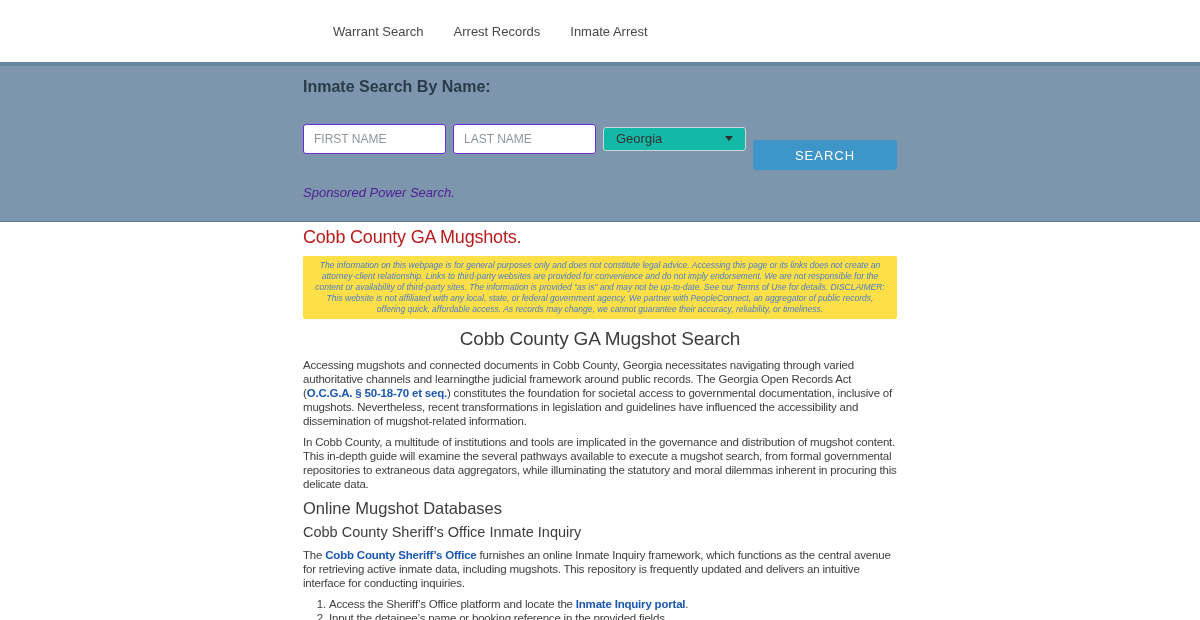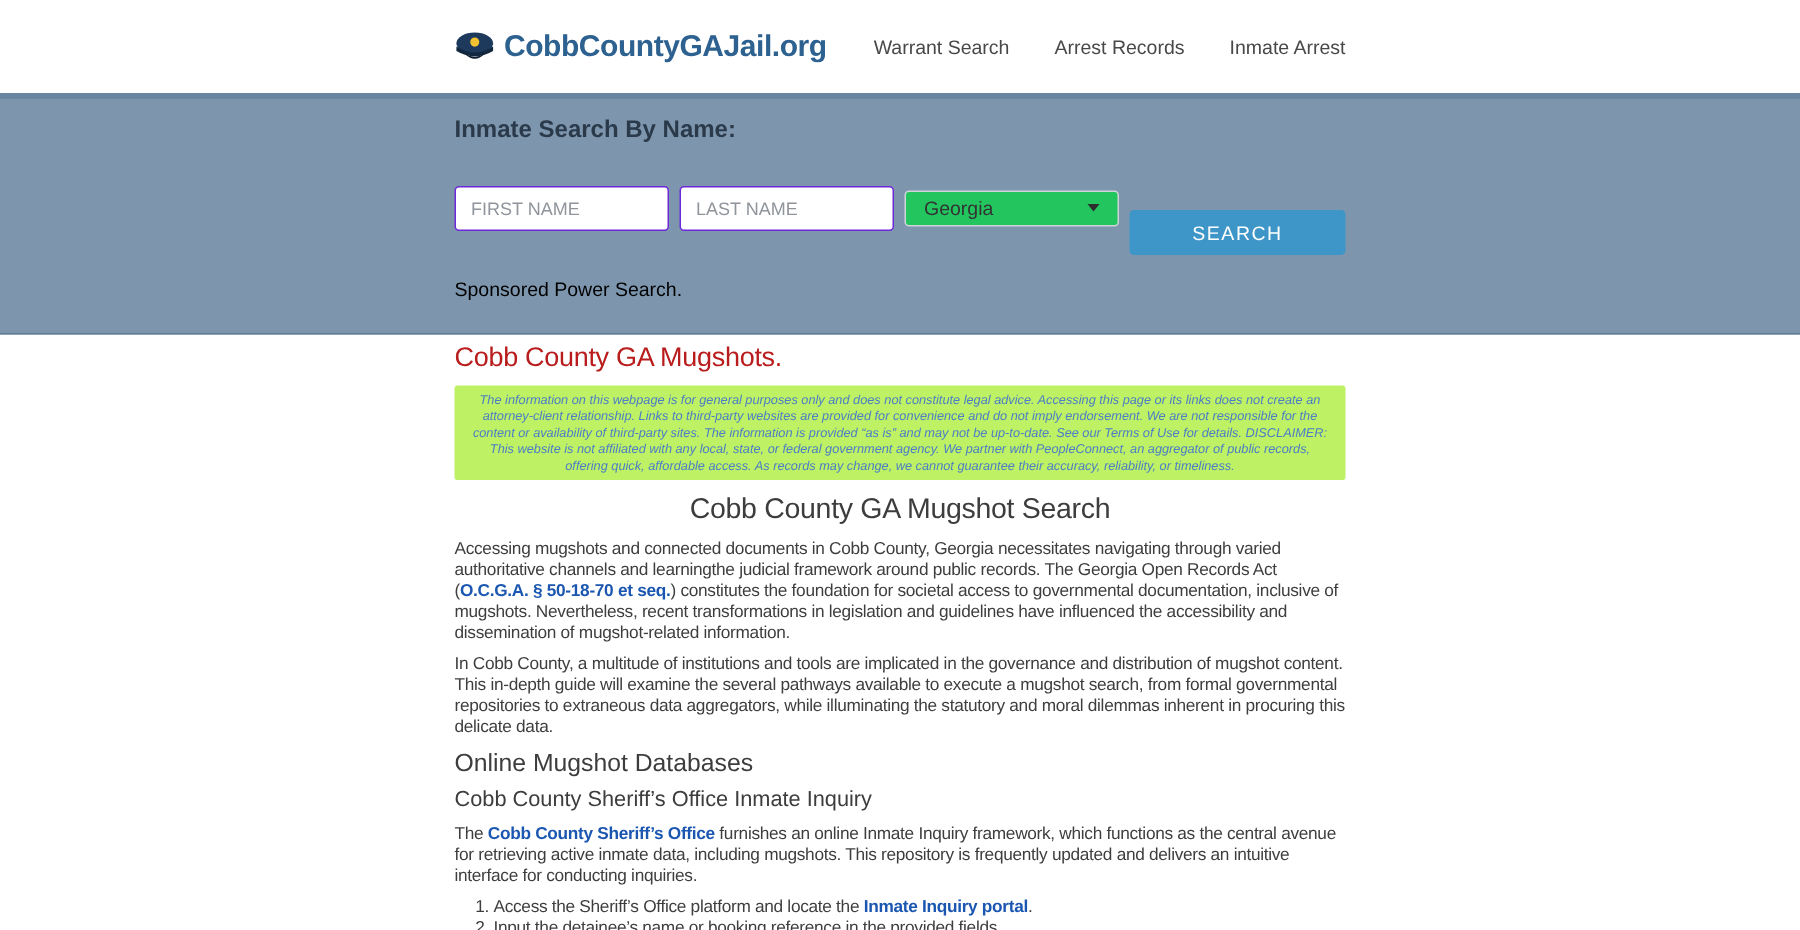--- a/index.html
+++ b/index.html
@@ -14,51 +14,40 @@
   .cap { display: inline-flex; }
   nav.main-nav { display: flex; }
   nav.main-nav a { margin-left: 30px; font-size: 13px; color: #484848; text-decoration: none; cursor: pointer; }
 
   
   .search-band { background: #7d96ad; border-top: 4px solid #68869f; border-bottom: 1px solid #5e7c95; padding: 8px 0 20px; }
   .band-title { font-size: 16px; font-weight: bold; color: #2b3a4a; margin: 4px 0 11px; }
   .search-form { display: flex; justify-content: space-between; align-items: center; }
   .search-form input { width: 143px; height: 30px; border: 1px solid #6d28d9; border-radius: 3px; padding: 0 10px; font-size: 12px; color: #333; outline: none; font-family: "Liberation Sans", sans-serif; }
   .search-form input::placeholder { color: #8f959b; font-size: 12px; }
-  .select { width: 143px; height: 24px; background: #22c55e; border: 1px solid #cfd4d9; border-radius: 3px; display: flex; align-items: center; justify-content: space-between; padding: 0 12px; font-size: 13px; color: #333; cursor: pointer; text-align: right; }
+  .select { width: 143px; height: 24px; background: #14b8a6; border: 1px solid #cfd4d9; border-radius: 3px; display: flex; align-items: center; justify-content: space-between; padding: 0 12px; font-size: 13px; color: #333; cursor: pointer; text-align: right; }
   .caret { width: 0; height: 0; border-left: 4px solid transparent; border-right: 4px solid transparent; border-top: 5px solid #2e2e2e; }
   .search-btn { width: 144px; height: 30px; background: #3d95c8; color: #ffffff; border: none; border-radius: 3px; font-size: 13px; letter-spacing: 1px; cursor: pointer; font-family: "Liberation Sans", sans-serif; margin-top: 33px; }
-  .sponsored { display: inline-block; margin-top: 15px; font-size: 13px; color: #000000; text-decoration: none; cursor: pointer; }
+  .sponsored { display: inline-block; margin-top: 15px; font-size: 13px; color: #4c1d95; text-decoration: none; cursor: pointer; font-style: italic; }
 
   
   main h1 { font-size: 18px; font-weight: normal; color: #b91c1c; margin: 5px 0 8px; letter-spacing: -0.2px; }
-  .disclaimer { background: #bef264; color: #4c7dc6; font-style: italic; font-size: 8.5px; line-height: 1.3; text-align: center; padding: 4px 10px; border-radius: 2px; margin-bottom: 7px; }
+  .disclaimer { background: #fde047; color: #4c7dc6; font-style: italic; font-size: 8.5px; line-height: 1.3; text-align: center; padding: 4px 10px; border-radius: 2px; margin-bottom: 7px; }
   main h2 { font-size: 19px; font-weight: normal; color: #3d3d3d; margin: 9px 0 8px; letter-spacing: -0.2px; text-align: center; }
   main h3 { font-size: 16.5px; font-weight: normal; color: #3d3d3d; margin: 8px 0 6px; }
   main h4 { font-size: 14.5px; font-weight: normal; color: #3d3d3d; margin: 2px 0 8px; }
   main p { font-size: 11.5px; line-height: 14px; letter-spacing: -0.2px; color: #3e3e3e; margin-bottom: 7px; }
   main ol { margin: 0 0 3px 0; padding-left: 26px; font-size: 11.5px; line-height: 14px; letter-spacing: -0.2px; color: #3e3e3e; }
   .inline-link { color: #1b57b1; font-weight: bold; text-decoration: none; cursor: pointer; }
 </style>
 </head>
 <body>
 
 <header>
   <div class="container header-inner">
-    <a class="brand">
-      <span class="cap">
-        <svg width="27" height="22" viewBox="0 0 32 26">
-          <ellipse cx="16" cy="10.5" rx="14.5" ry="8.5" fill="#1d3a5c"></ellipse>
-          <circle cx="16" cy="9.5" r="3.6" fill="#f2c230"></circle>
-          <path d="M1.5 13 Q16 22.5 30.5 13 L30.5 16.5 Q16 25 1.5 16.5 Z" fill="#12283f"></path>
-          <path d="M8 18.5 Q16 23.5 24 18.5 Q16 27 8 18.5 Z" fill="#0b1d30"></path>
-        </svg>
-      </span>
-      <span class="brand-text">CobbCountyGAJail.org</span>
-    </a>
     <nav class="main-nav">
       <a>Warrant Search</a>
       <a>Arrest Records</a>
       <a>Inmate Arrest</a>
     </nav>
   </div>
 </header>
 
 <section class="search-band">
   <div class="container">

